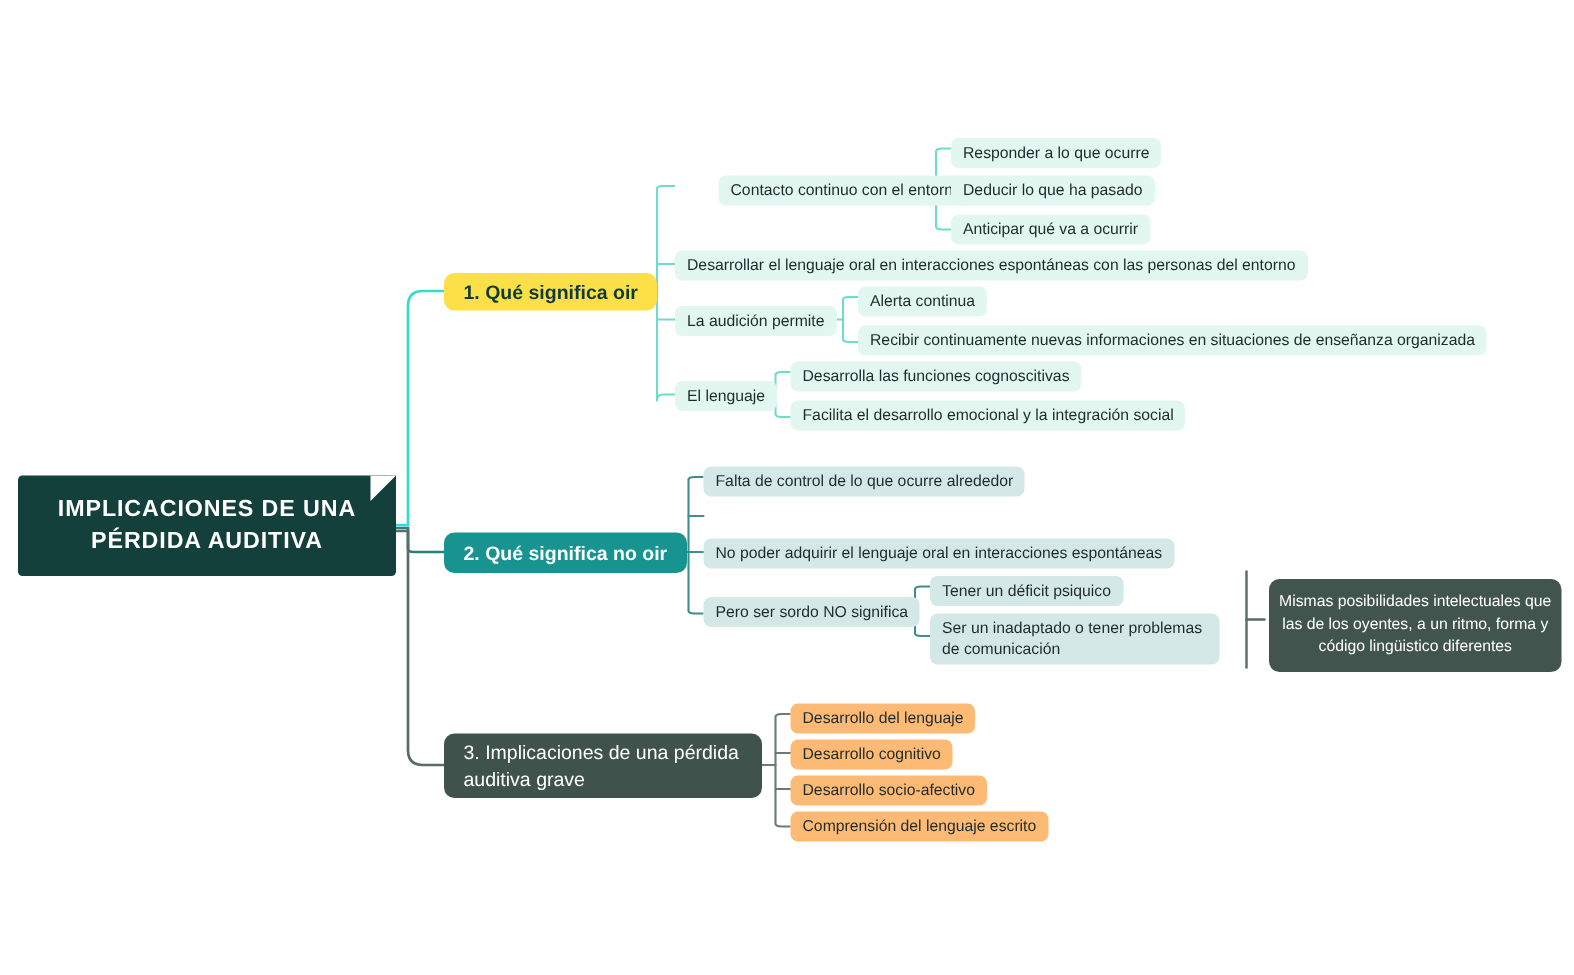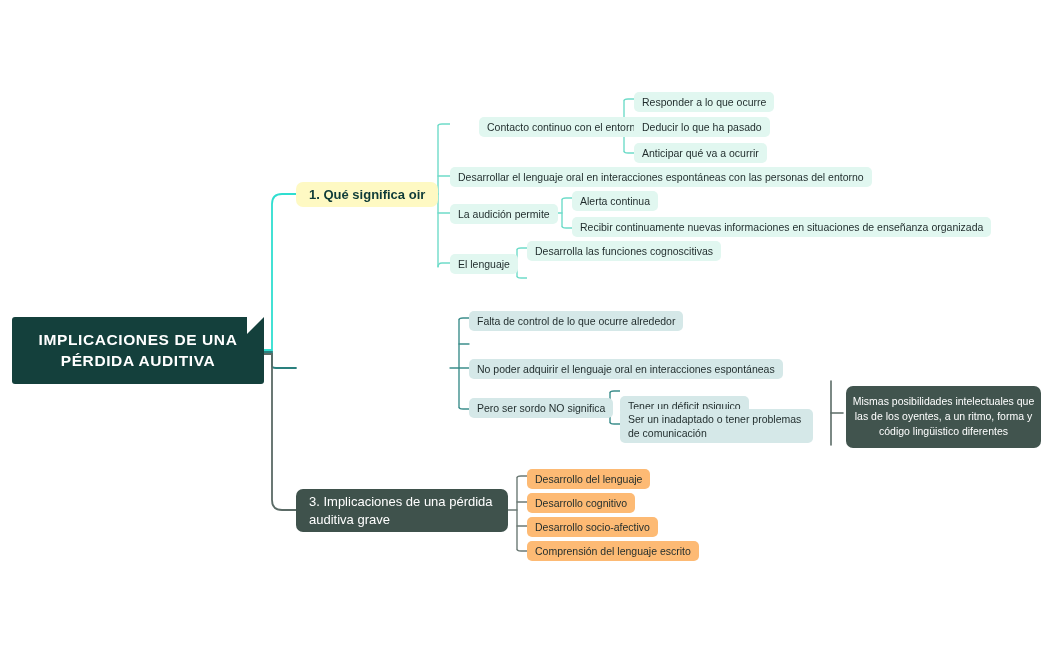--- a/index.html
+++ b/index.html
@@ -54,21 +54,21 @@
     border-top: 17px solid #14403c;
   }
   
   .lvl1 {
     border-radius: 7px;
     padding: 7px 13px;
     font-size: 13px;
     color: #ffffff;
     line-height: 1.35;
   }
-  .lvl1.c1 { background: #fef9c3; color: #0e3b38; font-weight: 600; text-align: center; }
+  .lvl1.c1 { background: #fde047; color: #0e3b38; font-weight: 600; text-align: center; }
   .lvl1.c2 { background: #179390; font-weight: 600; }
   .lvl1.c3 { background: #3f524c; font-weight: 500; }
 
   
   .pill {
     border-radius: 5px;
     padding: 3px 8px;
     font-size: 10.5px;
     line-height: 1.35;
     color: #1f2b2b;
@@ -184,32 +184,38 @@
   <div class="node pill t1" style="left:572px; top:217px;">
     <span>Recibir continuamente nuevas informaciones en situaciones de enseñanza organizada</span>
   </div>
 
   <div class="node pill t1" style="left:450px; top:254px;">
     <span>El lenguaje</span>
   </div>
   <div class="node pill t1" style="left:527px; top:241px;">
     <span>Desarrolla las funciones cognoscitivas</span>
   </div>
-
+  <div class="node pill t1" style="left:527px; top:267px;">
+    <span>Facilita el desarrollo emocional y la integración social</span>
+  </div>
+
+  <div class="node lvl1 c2" style="left:296px; top:355px; height:27px;">
+    <span>2. Qué significa no oir</span>
+  </div>
 
   <div class="node pill t2" style="left:469px; top:311px;">
     <span>Falta de control de lo que ocurre alrededor</span>
   </div>
   <div class="node pill t2" style="left:469px; top:359px;">
     <span>No poder adquirir el lenguaje oral en interacciones espontáneas</span>
   </div>
   <div class="node pill t2" style="left:469px; top:398px;">
     <span>Pero ser sordo NO significa</span>
   </div>
-  <div class="node pill t2" style="left:620px; top:384px;margin-top:12px;">
+  <div class="node pill t2" style="left:620px; top:384px;">
     <span>Tener un déficit psiquico</span>
   </div>
   <div class="node pill t2" style="left:620px; top:409px; width:193px;">
     <span>Ser un inadaptado o tener problemas de comunicación</span>
   </div>
 
   <div class="callout" style="left:846px; top:386px; width:195px;">
     <span>Mismas posibilidades intelectuales
 que las de los oyentes, a un ritmo,
 forma y código lingüistico diferentes</span>

